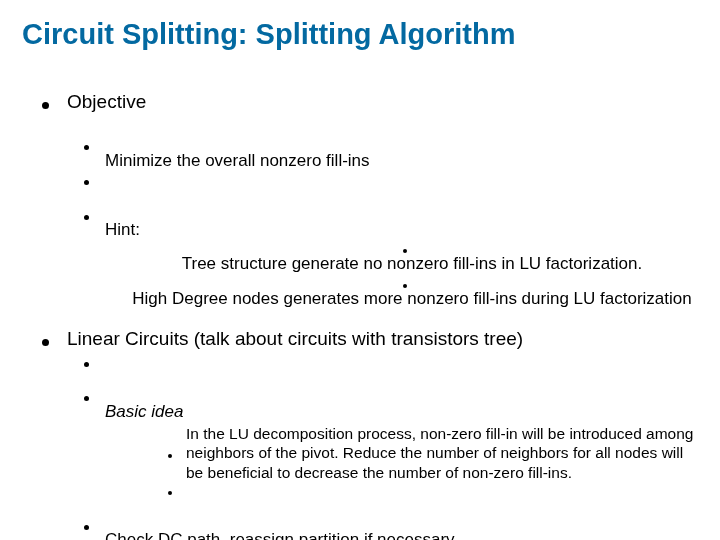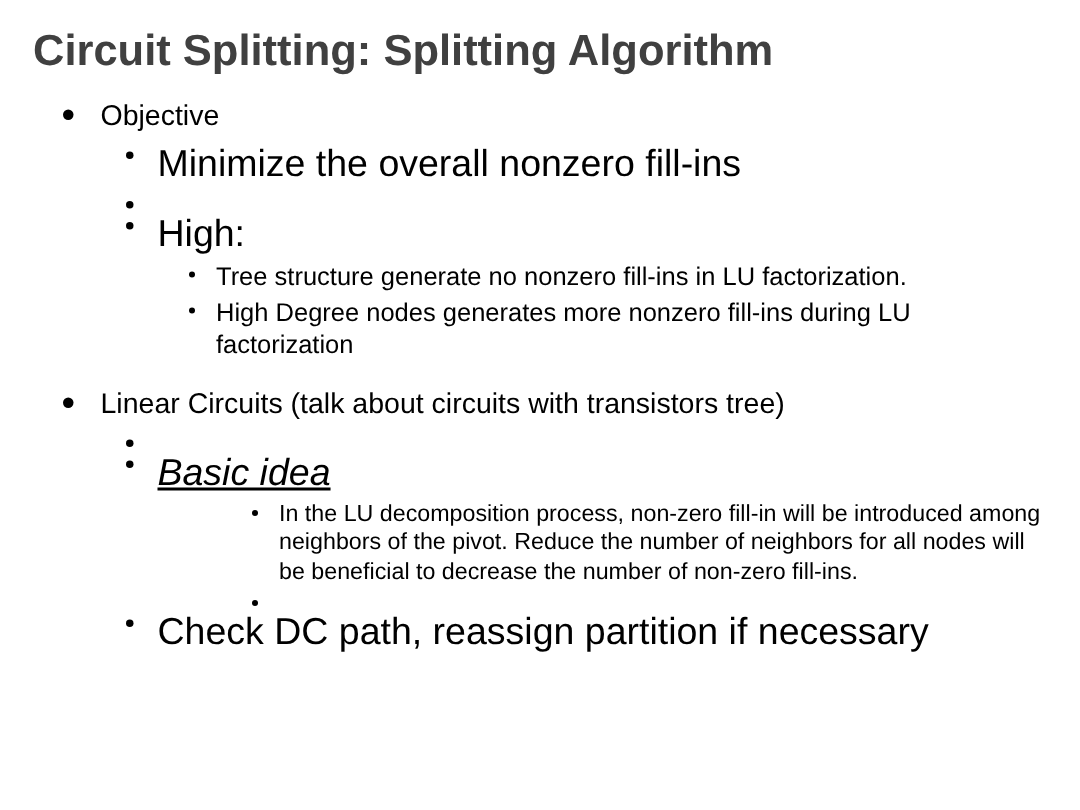--- a/index.html
+++ b/index.html
@@ -5,68 +5,68 @@
   * { margin: 0; padding: 0; box-sizing: border-box; }
   body {
     width: 720px;
     height: 540px;
     background: #fff;
     font-family: Arial, Helvetica, sans-serif;
     padding: 18px 22px;
     color: #000;
   }
   .title {
-    color: #404040;
+    color: #0369a1;
     font-size: 29px;
     font-weight: bold;
-    margin-bottom: 15px;
+    margin-bottom: 39px;
   }
   .lvl1 { margin-left: 20px; margin-bottom: 4px; }
   .lvl2 { margin-left: 62px; margin-bottom: 2px; }
-  .lvl3 { margin-left: 104px; margin-bottom: 2px; }
+  .lvl3 { margin-left: 104px; margin-bottom: 2px; flex-direction: column; }
   .lvl4 { margin-left: 146px; margin-bottom: 2px; }
-  .row { display: flex; align-items: flex-start; }
+  .row { display: flex; align-items: center; }
   .bullet {
     width: 7px; height: 7px; border-radius: 50%;
     background: #000; flex-shrink: 0; margin-top: 7px; margin-right: 18px;
   }
   .bullet-sm {
     width: 5px; height: 5px; border-radius: 50%;
     background: #000; flex-shrink: 0; margin-top: 7px; margin-right: 16px;
   }
   .bullet-xs {
     width: 4px; height: 4px; border-radius: 50%;
     background: #000; flex-shrink: 0; margin-top: 7px; margin-right: 14px;
   }
   .t1 { font-size: 19px; line-height: 1.25; }
-  .t2 { font-size: 25px; line-height: 1.25; }
+  .t2 { font-size: 17px; line-height: 1.25; margin-top: 32px; }
   .t3 { font-size: 17px; line-height: 1.25; }
   .t4 { font-size: 15.5px; line-height: 1.25; }
-  .italic { font-style: italic; text-decoration: underline; }
+  .italic { font-style: italic; }
   .spacer { height: 16px; }
 </style>
 </head>
 <body>
 
 <div class="title">Circuit Splitting: Splitting Algorithm</div>
 
 <div class="row lvl1">
   <div class="bullet"></div>
   <div class="t1">Objective</div>
 </div>
 <div class="row lvl2">
   <div class="bullet-sm"></div>
   <div class="t2">Minimize the overall nonzero fill-ins</div>
 </div>
 <div class="row lvl2">
   <div class="bullet-sm"></div>
 </div>
 <div class="row lvl2">
   <div class="bullet-sm"></div>
-  <div class="t2">High:</div>
+  <div class="t2">Hint:</div>
 </div>
 <div class="row lvl3">
   <div class="bullet-xs"></div>
   <div class="t3">Tree structure generate no nonzero fill-ins in LU factorization.</div>
 </div>
 <div class="row lvl3">
   <div class="bullet-xs"></div>
   <div class="t3">High Degree nodes generates more nonzero fill-ins during LU factorization</div>
 </div>
 

